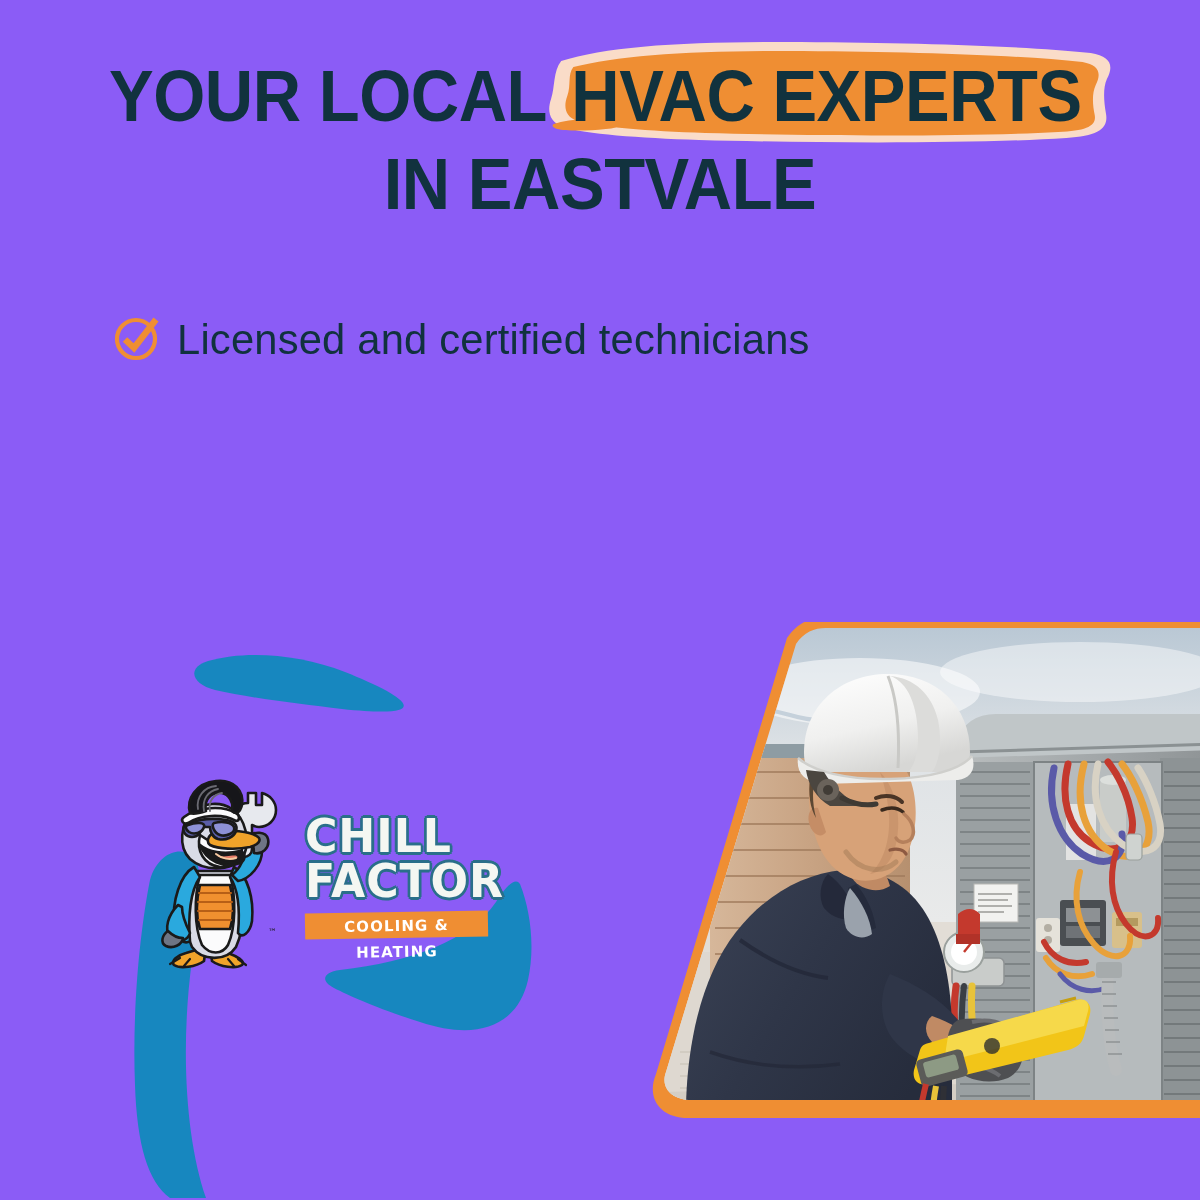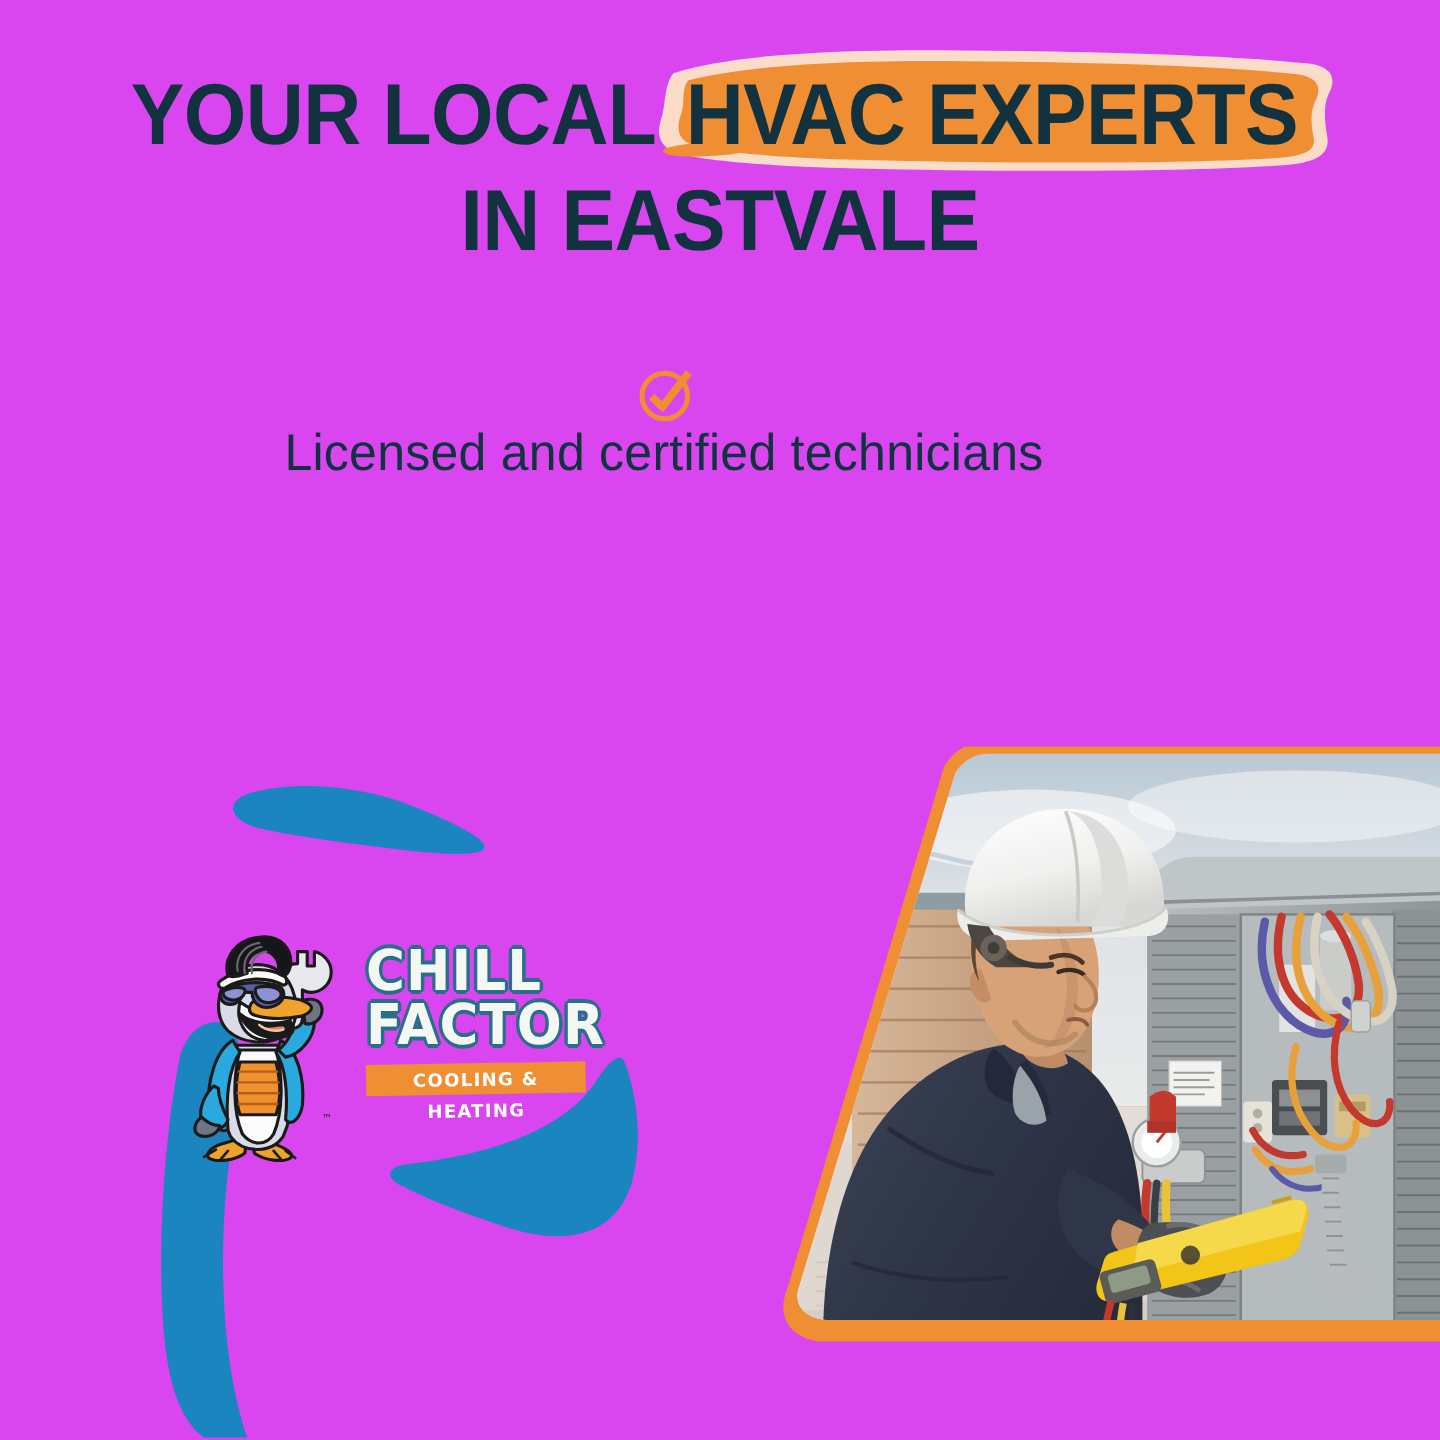--- a/index.html
+++ b/index.html
@@ -6,21 +6,21 @@
   html, body {
     margin: 0;
     padding: 0;
     background: #2f91b7;
   }
   #canvas {
     position: relative;
     width: 1200px;
     height: 1200px;
     overflow: hidden;
-    background: #d946ef;
+    background: #8b5cf6;
     font-family: "Liberation Sans", sans-serif;
     -webkit-font-smoothing: antialiased;
   }
 
   
   .bg-layer { position: absolute; inset: 0; overflow: hidden; pointer-events: none; }
 
   
   .headline-block {
     position: absolute;
@@ -61,21 +61,20 @@
     position: absolute;
     left: 113px;
     top: 306px;
     width: 900px;
   }
   .bullet-row {
     display: flex;
     align-items: center;
     height: 66px;
     margin-bottom: 4px;
-    flex-direction: column;
   }
   .bullet-icon {
     flex: 0 0 auto;
     width: 48px;
     height: 48px;
     margin-right: 16px;
     position: relative;
     top: -1px;
   }
   .bullet-icon svg { display: block; width: 48px; height: 48px; overflow: visible; }
@@ -93,21 +92,21 @@
   
   .logo-lockup {
     position: absolute;
     left: 150px;
     top: 775px;
     width: 350px;
     height: 200px;
   }
   .logo-mascot { position: absolute; left: 0; top: 0; width: 150px; height: 200px; }
   .logo-mascot svg { display: block; width: 150px; height: 200px; }
-  .logo-wordmark { position: absolute; left: 155px; top: 12px; width: 200px; }
+  .logo-wordmark { position: absolute; left: 155px; top: 38px; width: 200px; }
   .wordmark-line {
     font-family: "DejaVu Sans", sans-serif;
     font-weight: bold;
     font-size: 47px;
     line-height: 45px;
     letter-spacing: 1px;
     color: #f4f7f2;
     text-shadow:
       3px 0 0 #2a6f8a, -3px 0 0 #2a6f8a, 0 3px 0 #2a6f8a, 0 -3px 0 #2a6f8a,
       2px 2px 0 #2a6f8a, -2px 2px 0 #2a6f8a, 2px -2px 0 #2a6f8a, -2px -2px 0 #2a6f8a;

